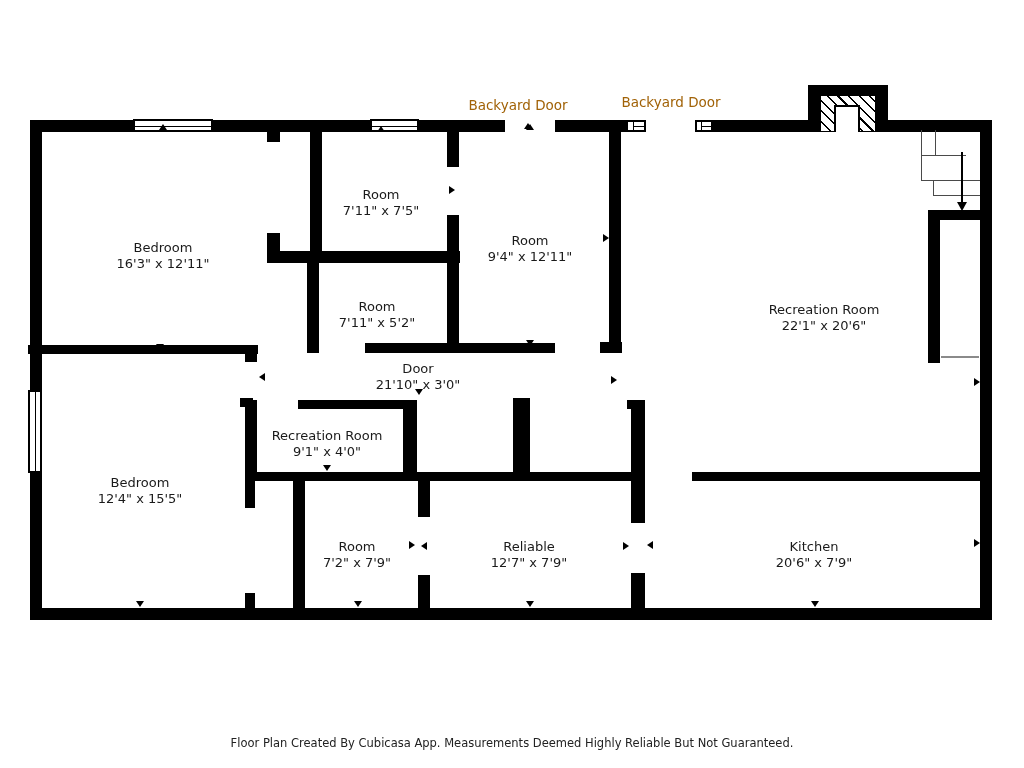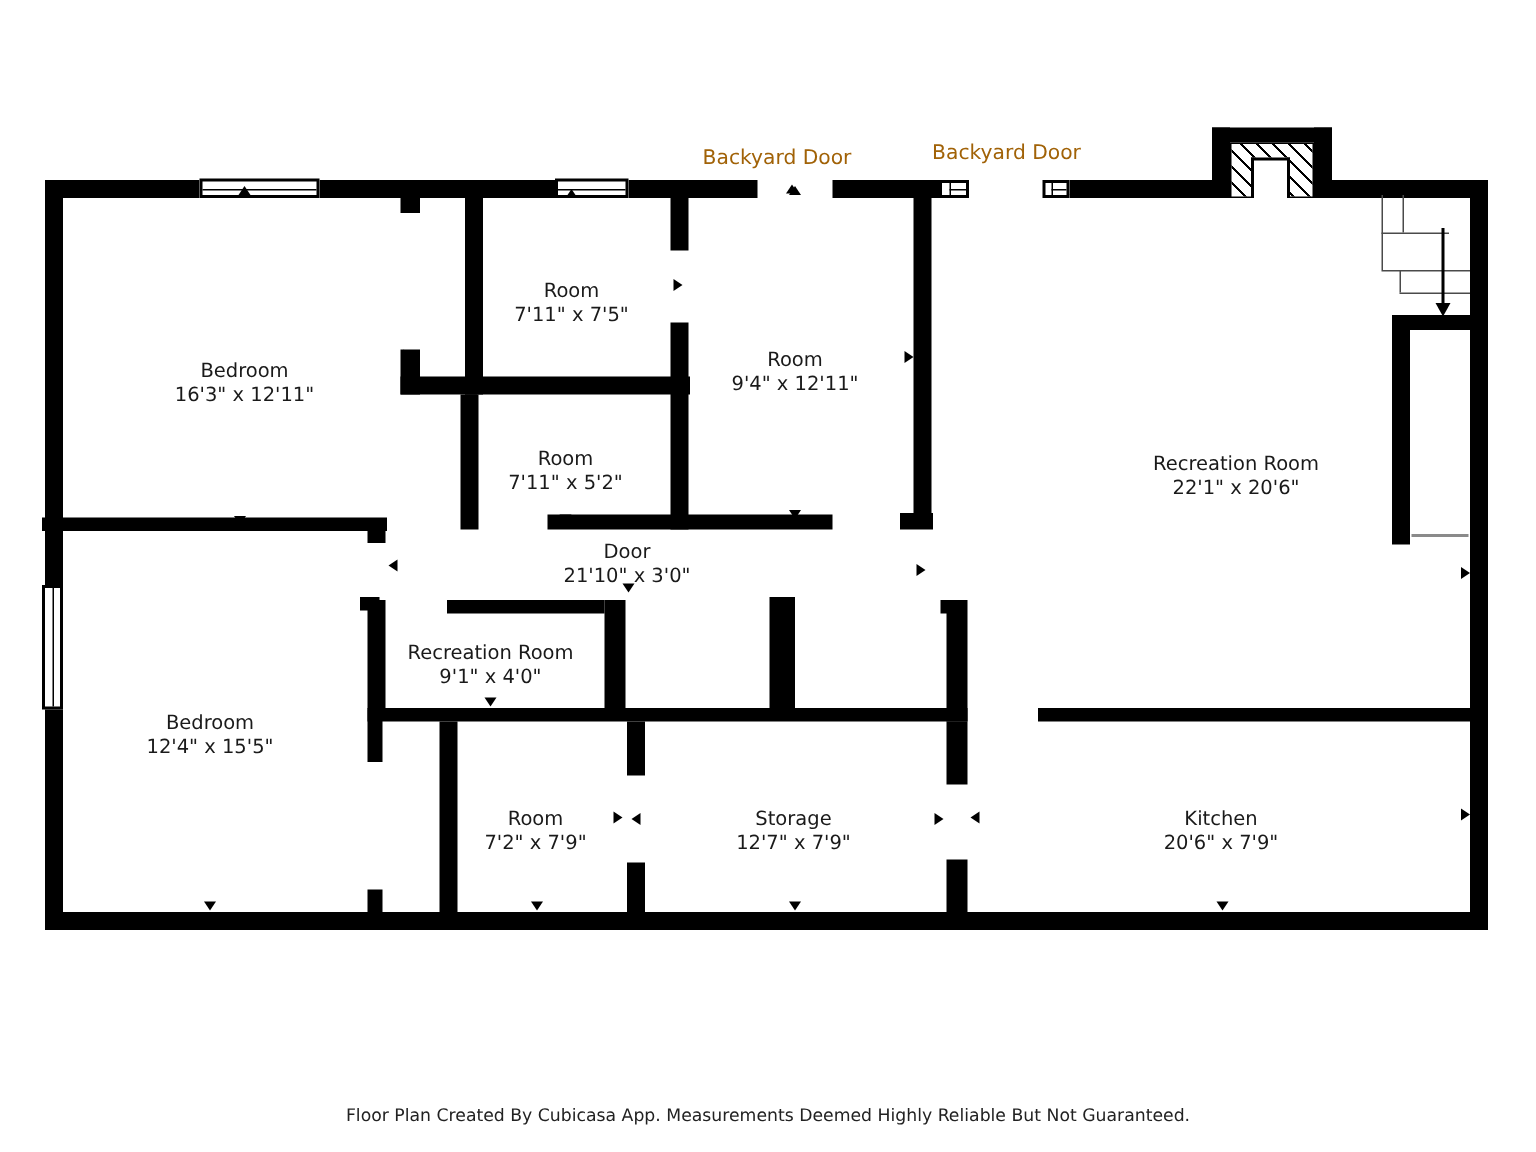--- a/index.html
+++ b/index.html
@@ -180,21 +180,21 @@
       </div>
       <div class="room-label" style="left: 140px; top: 491px;">
         <div>Bedroom</div>
         <div>12'4" x 15'5"</div>
       </div>
       <div class="room-label" style="left: 357px; top: 555px;">
         <div>Room</div>
         <div>7'2" x 7'9"</div>
       </div>
       <div class="room-label" style="left: 529px; top: 555px;">
-        <div>Storage</div>
+        <div>Reliable</div>
         <div>12'7" x 7'9"</div>
       </div>
       <div class="room-label" style="left: 814px; top: 555px;">
         <div>Kitchen</div>
         <div>20'6" x 7'9"</div>
       </div>
       <div class="door-label" style="left: 518px; top: 105px;">Backyard Door</div>
       <div class="door-label" style="left: 671px; top: 102px;">Backyard Door</div>
     </div>
   <div id="footer">Floor Plan Created By Cubicasa App. Measurements Deemed Highly Reliable But Not Guaranteed.</div>

